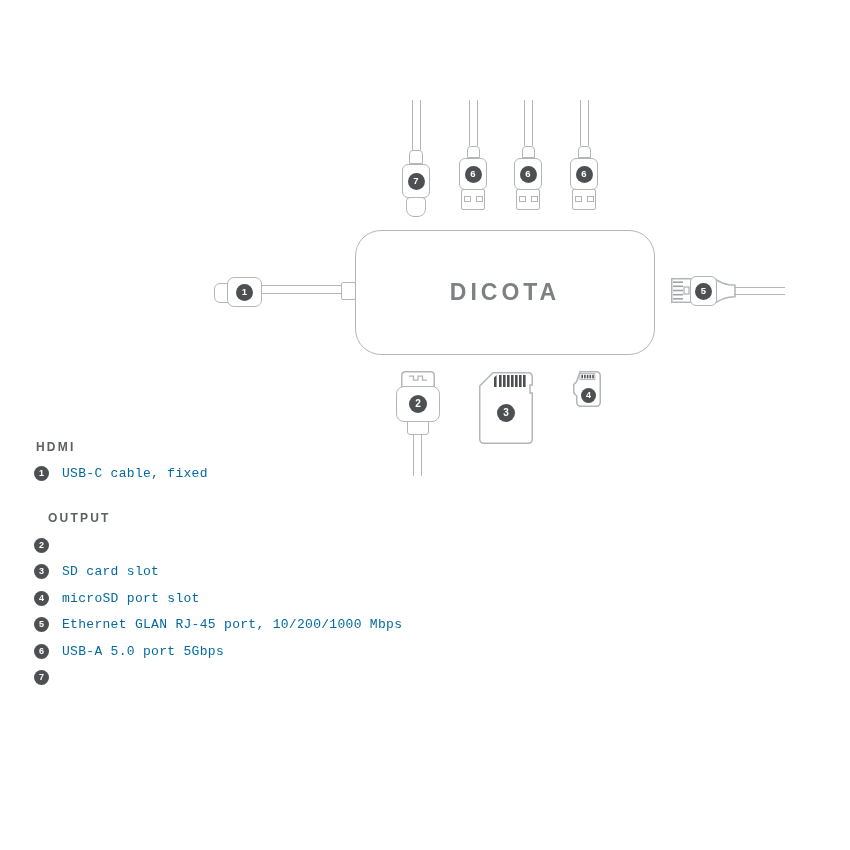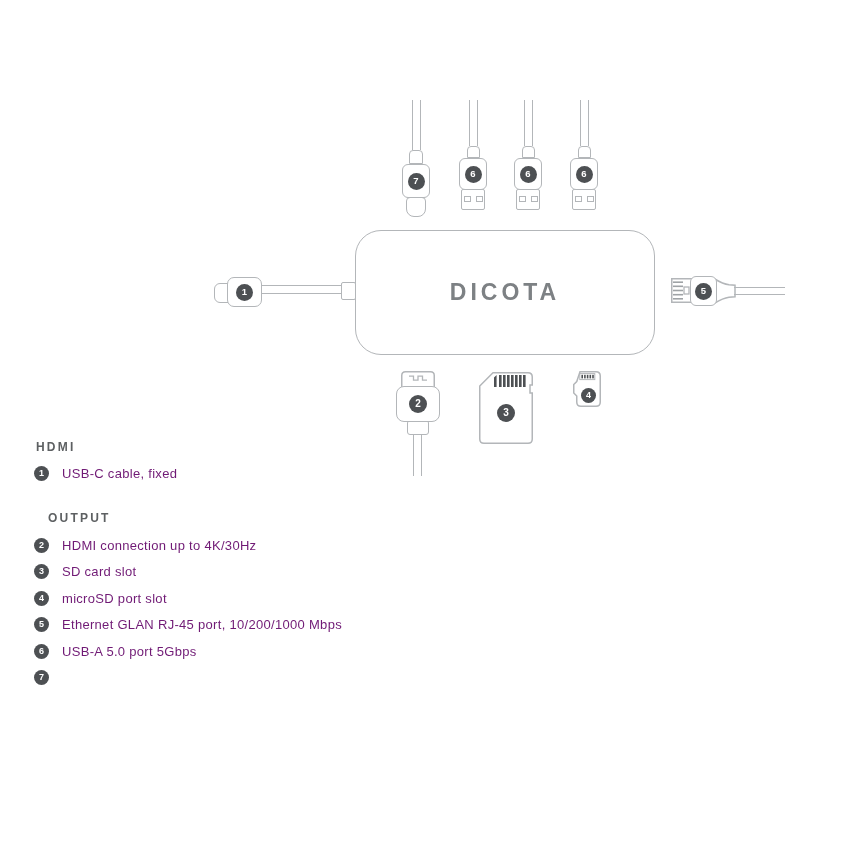--- a/index.html
+++ b/index.html
@@ -33,21 +33,21 @@
     left:355px;top:230px;width:300px;height:125px;border:1.5px solid #b3b6b9;border-radius:26px;
     background:#fff;display:flex;align-items:center;justify-content:center;box-sizing:border-box;
   }
   .brand{
     color:#7d8184;font-size:23px;font-weight:bold;letter-spacing:4px;
   }
   
   .heading{color:#5d6062;font-size:12px;font-weight:bold;letter-spacing:2.2px;}
   .lrow{display:flex;align-items:center;height:15px;margin-bottom:11.6px;}
   .lrow .badge{flex:0 0 auto;}
-  .ltext{margin-left:13px;color:#701a75;font-size:13px;letter-spacing:0.3px;white-space:nowrap;}
+  .ltext{margin-left:13px;color:#0369a1;font-size:13px;letter-spacing:0.3px;white-space:nowrap;font-family:Liberation Mono, monospace;}
   svg{display:block;}
 </style>
 </head>
 <body>
 
 <div class="canvas">
 
   <div class="topconn" style="left:401px;">
     <div class="vcable" style="height:50px;"></div>
     <div class="neck" style="width:14px;height:14px;"></div>
@@ -168,21 +168,20 @@
       <div class="badge s">1</div>
       <div class="ltext">USB-C cable, fixed</div>
     </div>
   </div>
 
   <div class="abs heading" style="left:48px;top:511px;">OUTPUT</div>
 
   <div class="abs" style="left:34px;top:537.5px;">
     <div class="lrow">
       <div class="badge s">2</div>
-      <div class="ltext">HDMI connection up to 4K/30Hz</div>
     </div>
     <div class="lrow">
       <div class="badge s">3</div>
       <div class="ltext">SD card slot</div>
     </div>
     <div class="lrow">
       <div class="badge s">4</div>
       <div class="ltext">microSD port slot</div>
     </div>
     <div class="lrow">

